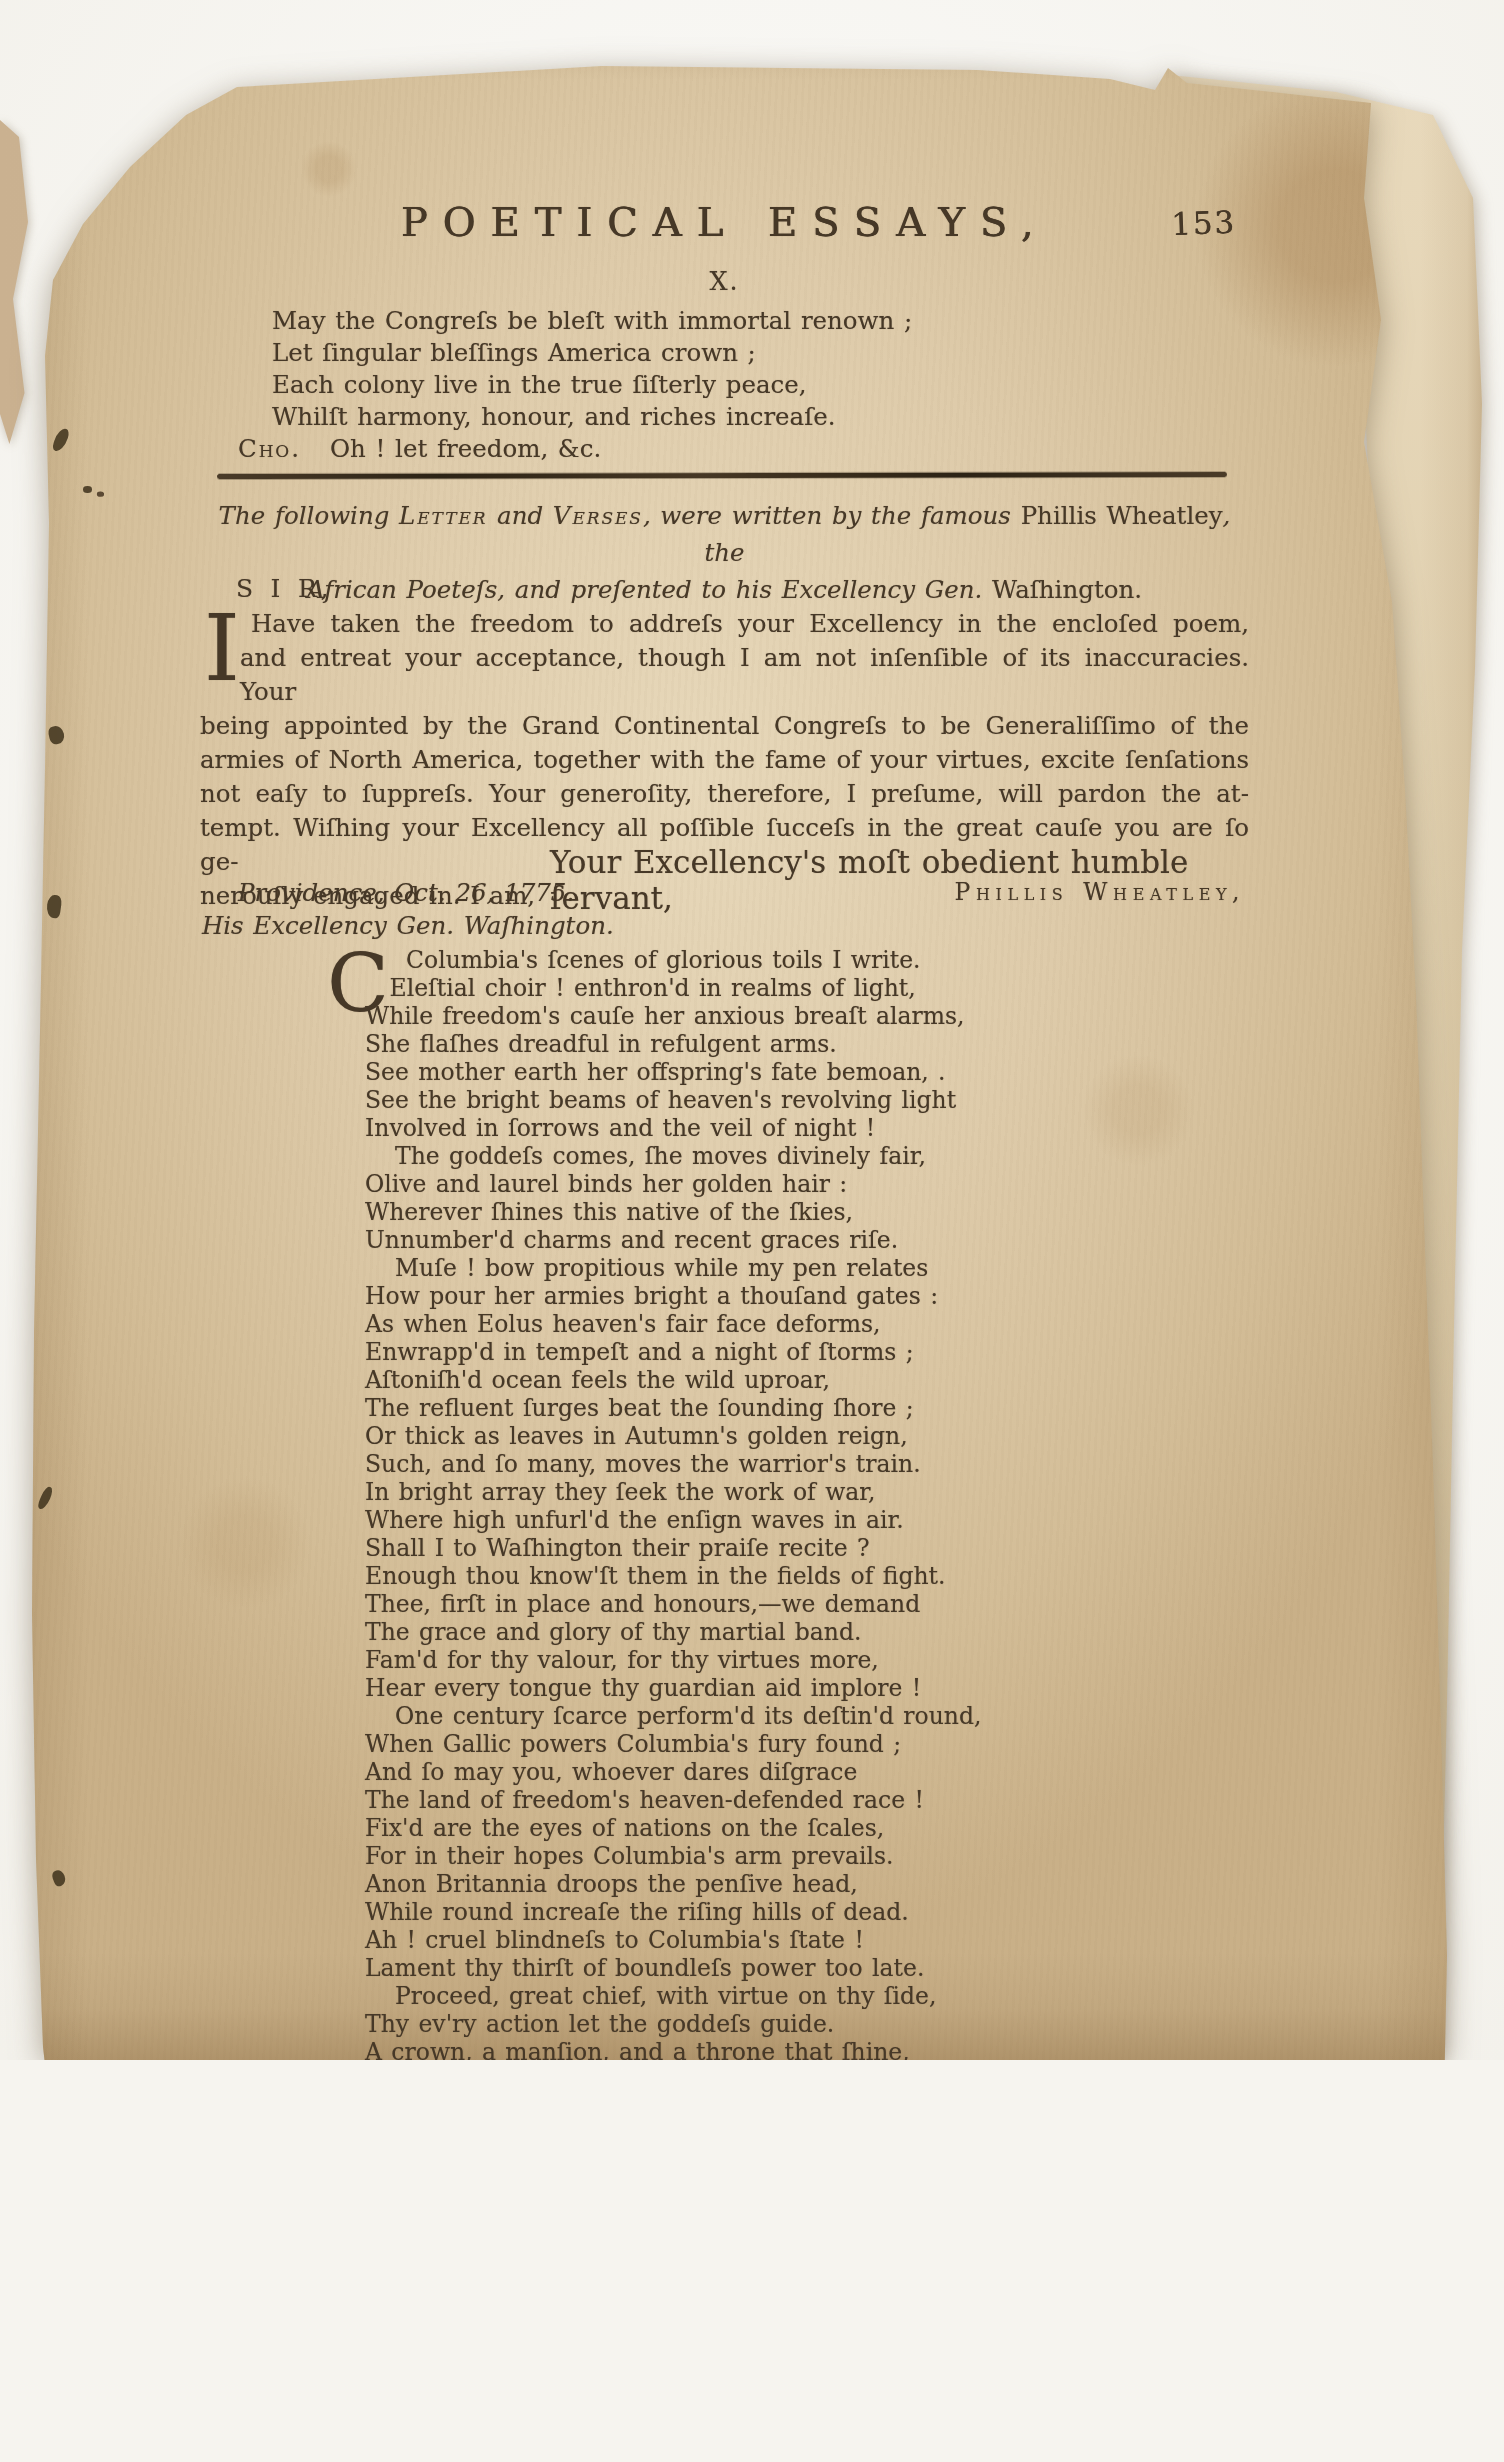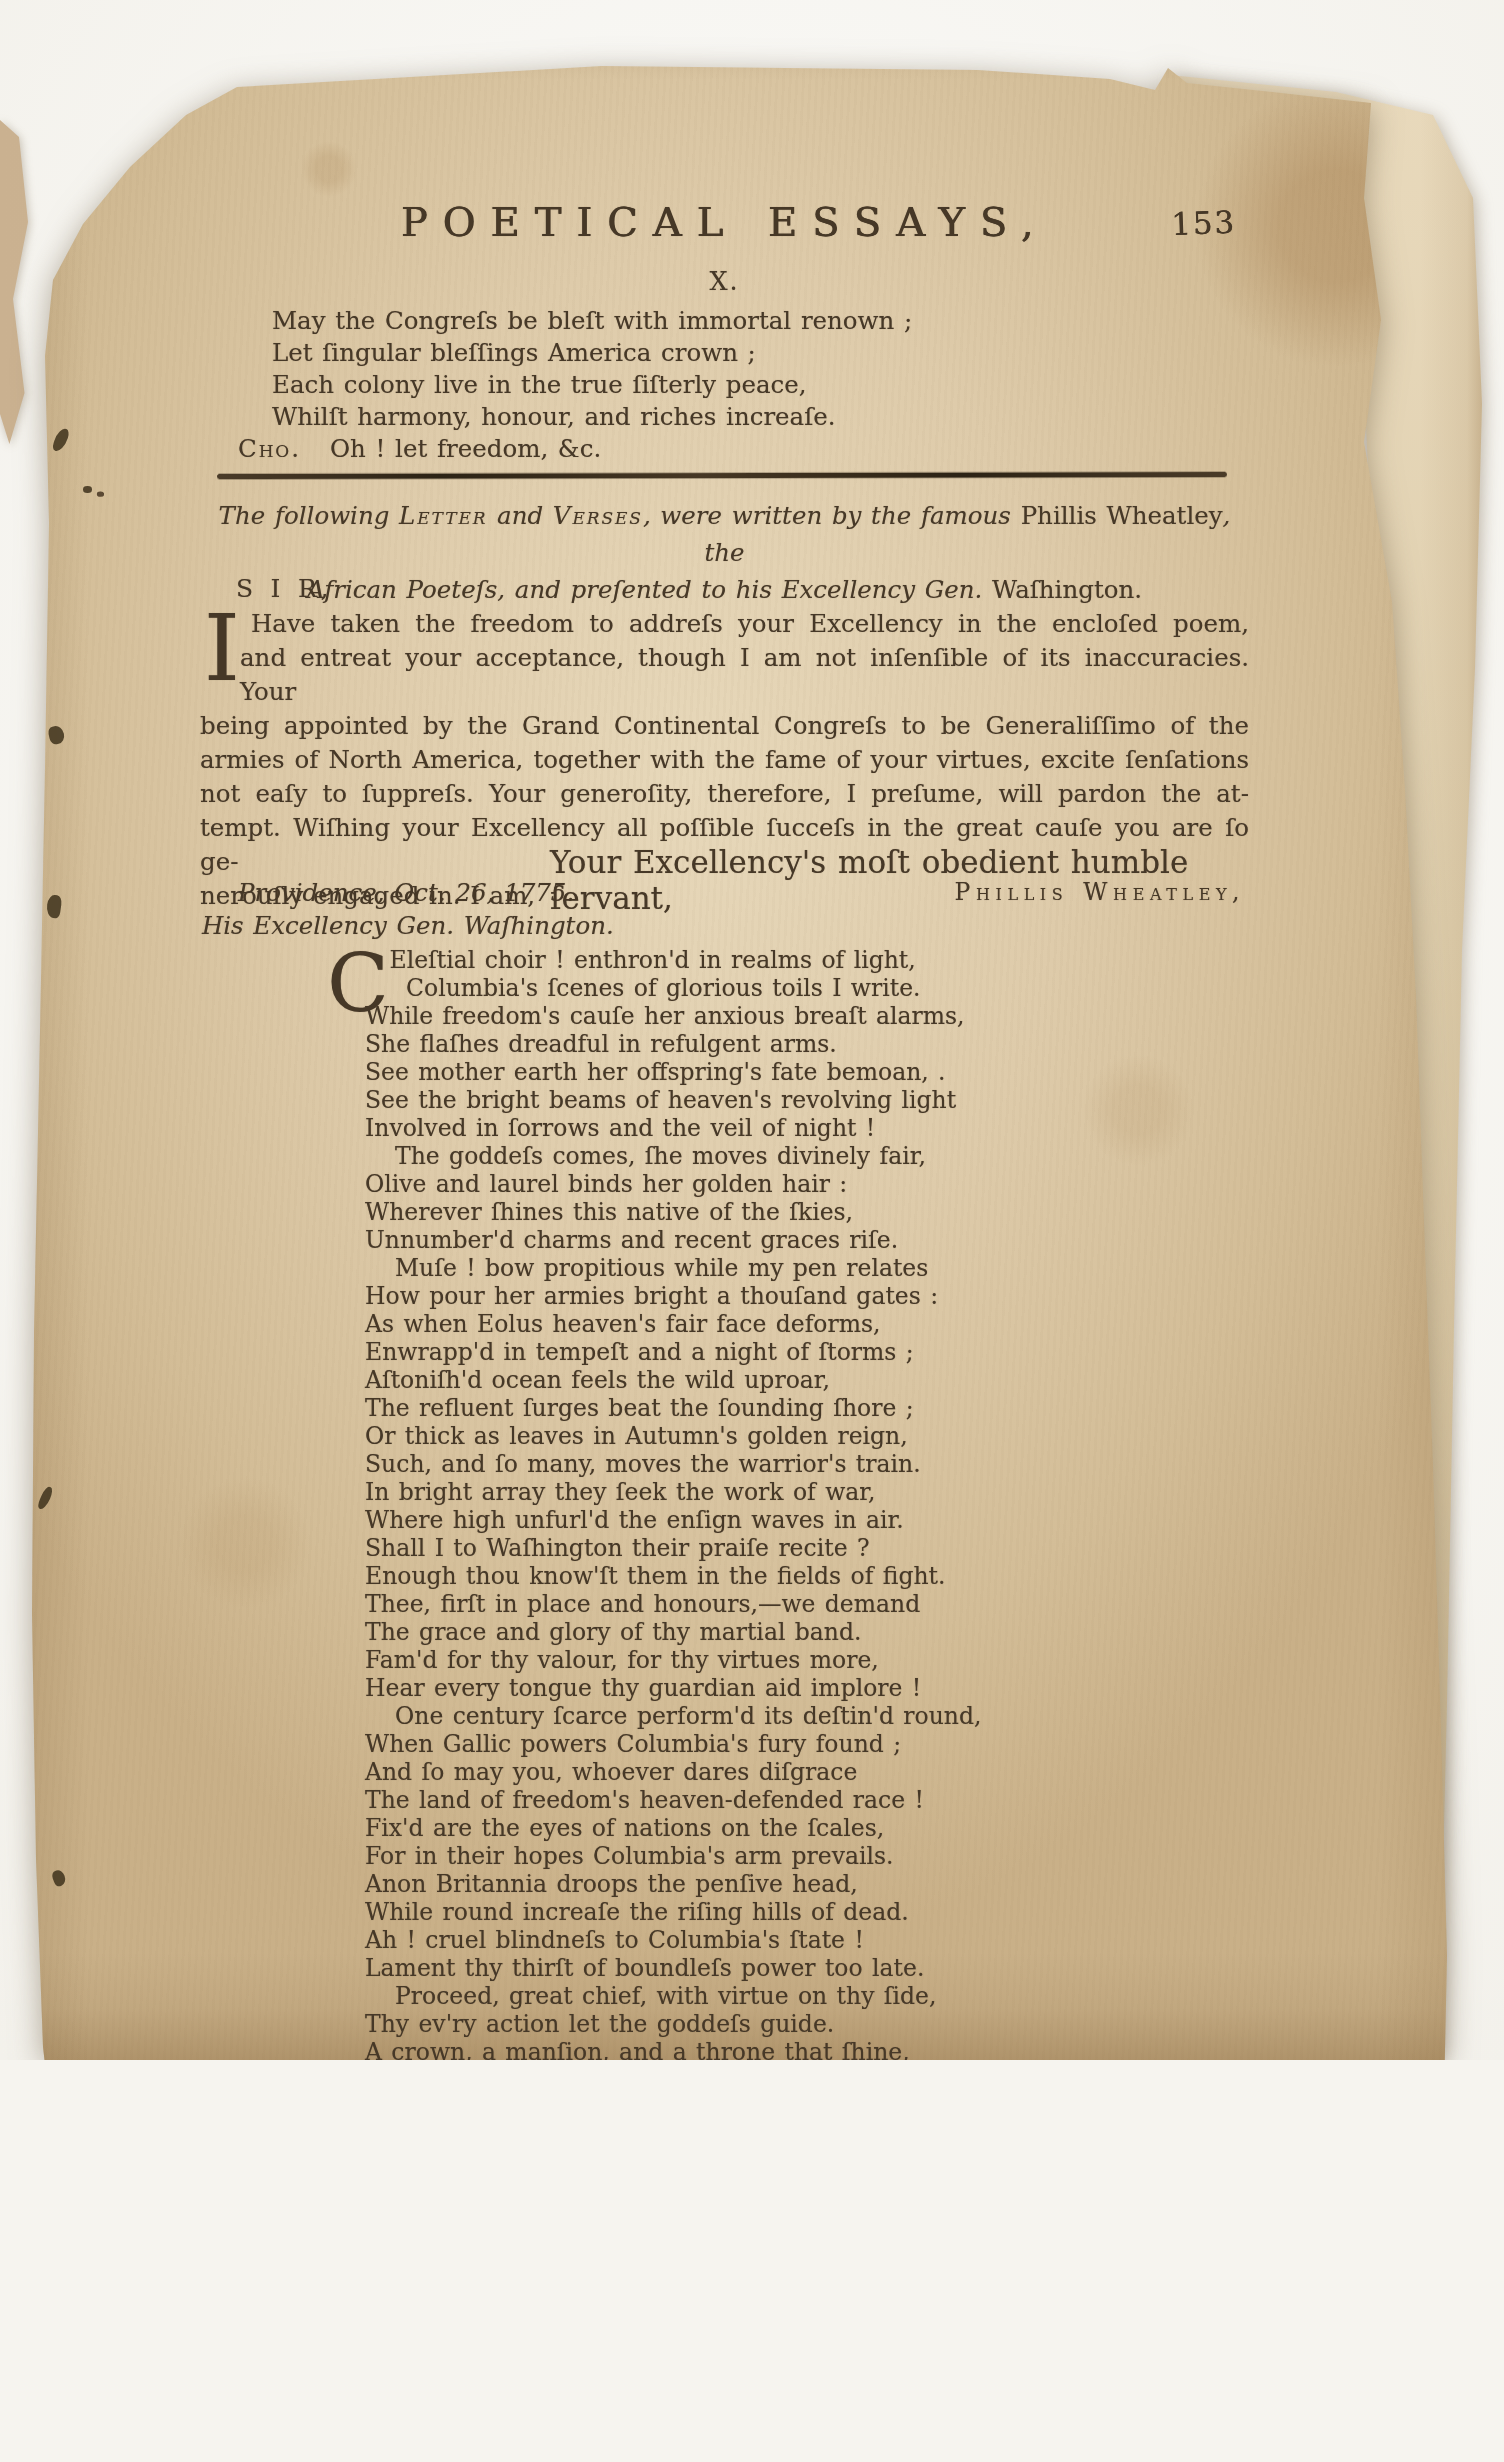--- a/index.html
+++ b/index.html
@@ -154,22 +154,22 @@
 
         <div class="sigrow">
           <span class="dateline">Providence, Oct. 26, 1775.</span>
           <span class="signature">Phillis Wheatley,</span>
         </div>
 
         <div class="addressee">His Excellency Gen. Waſhington.</div>
 
         <div class="poem">
           <span class="pdrop">C</span>
+          <div class="pline p2">Columbia's ſcenes of glorious toils I write.</div>
           <div class="pline p1">Eleſtial choir !  enthron'd in realms of light,</div>
-          <div class="pline p2">Columbia's ſcenes of glorious toils I write.</div>
           <div class="pline">While freedom's cauſe her anxious breaſt alarms,</div>
           <div class="pline">She flaſhes dreadful in refulgent arms.</div>
           <div class="pline">See mother earth her offspring's fate bemoan, .</div>
           <div class="pline">See the bright beams of heaven's revolving light</div>
           <div class="pline">Involved in ſorrows and the veil of night !</div>
           <div class="pline ind">The goddeſs comes, ſhe moves divinely fair,</div>
           <div class="pline">Olive and laurel binds her golden hair :</div>
           <div class="pline">Wherever ſhines this native of the ſkies,</div>
           <div class="pline">Unnumber'd charms and recent graces riſe.</div>
           <div class="pline ind">Muſe ! bow propitious while my pen relates</div>

